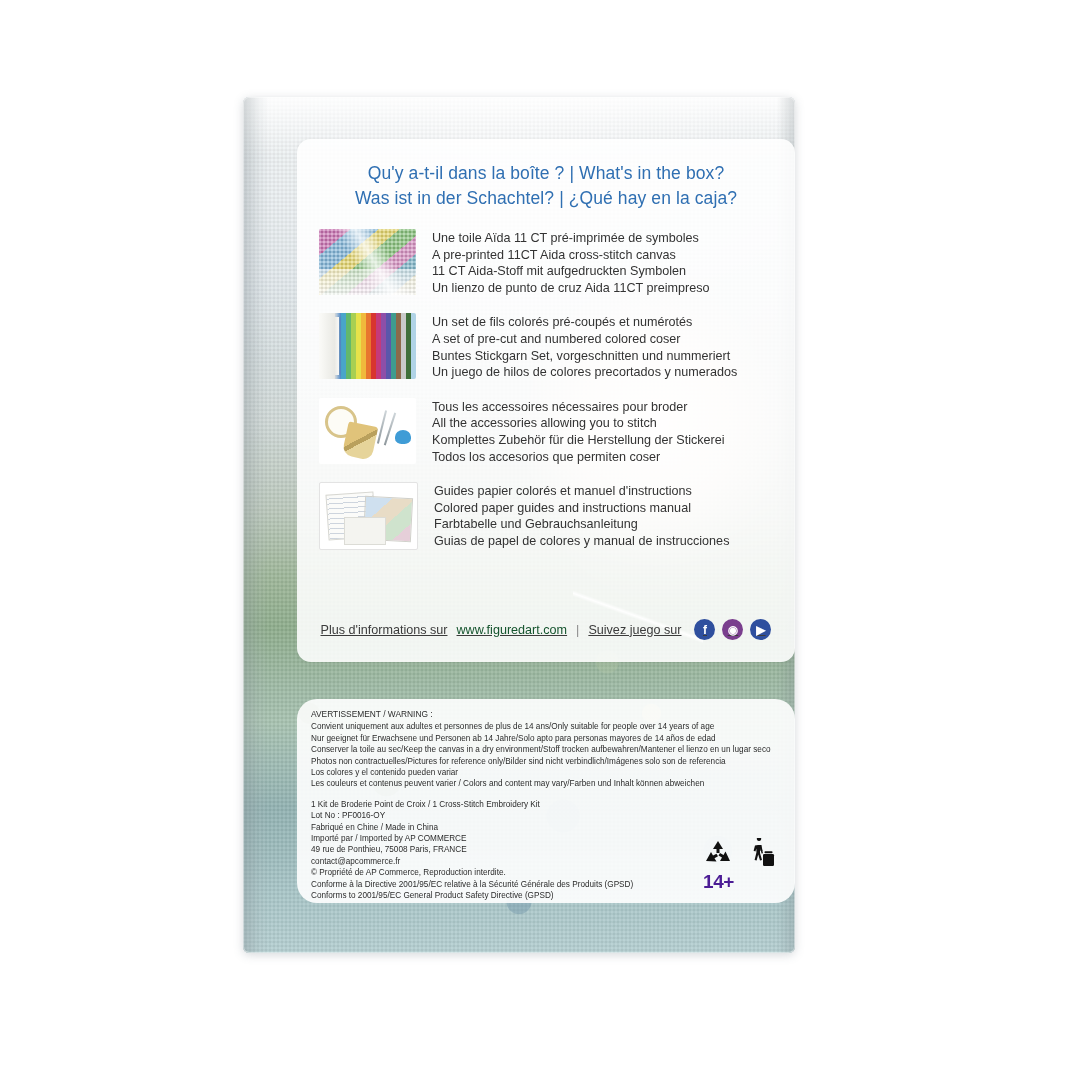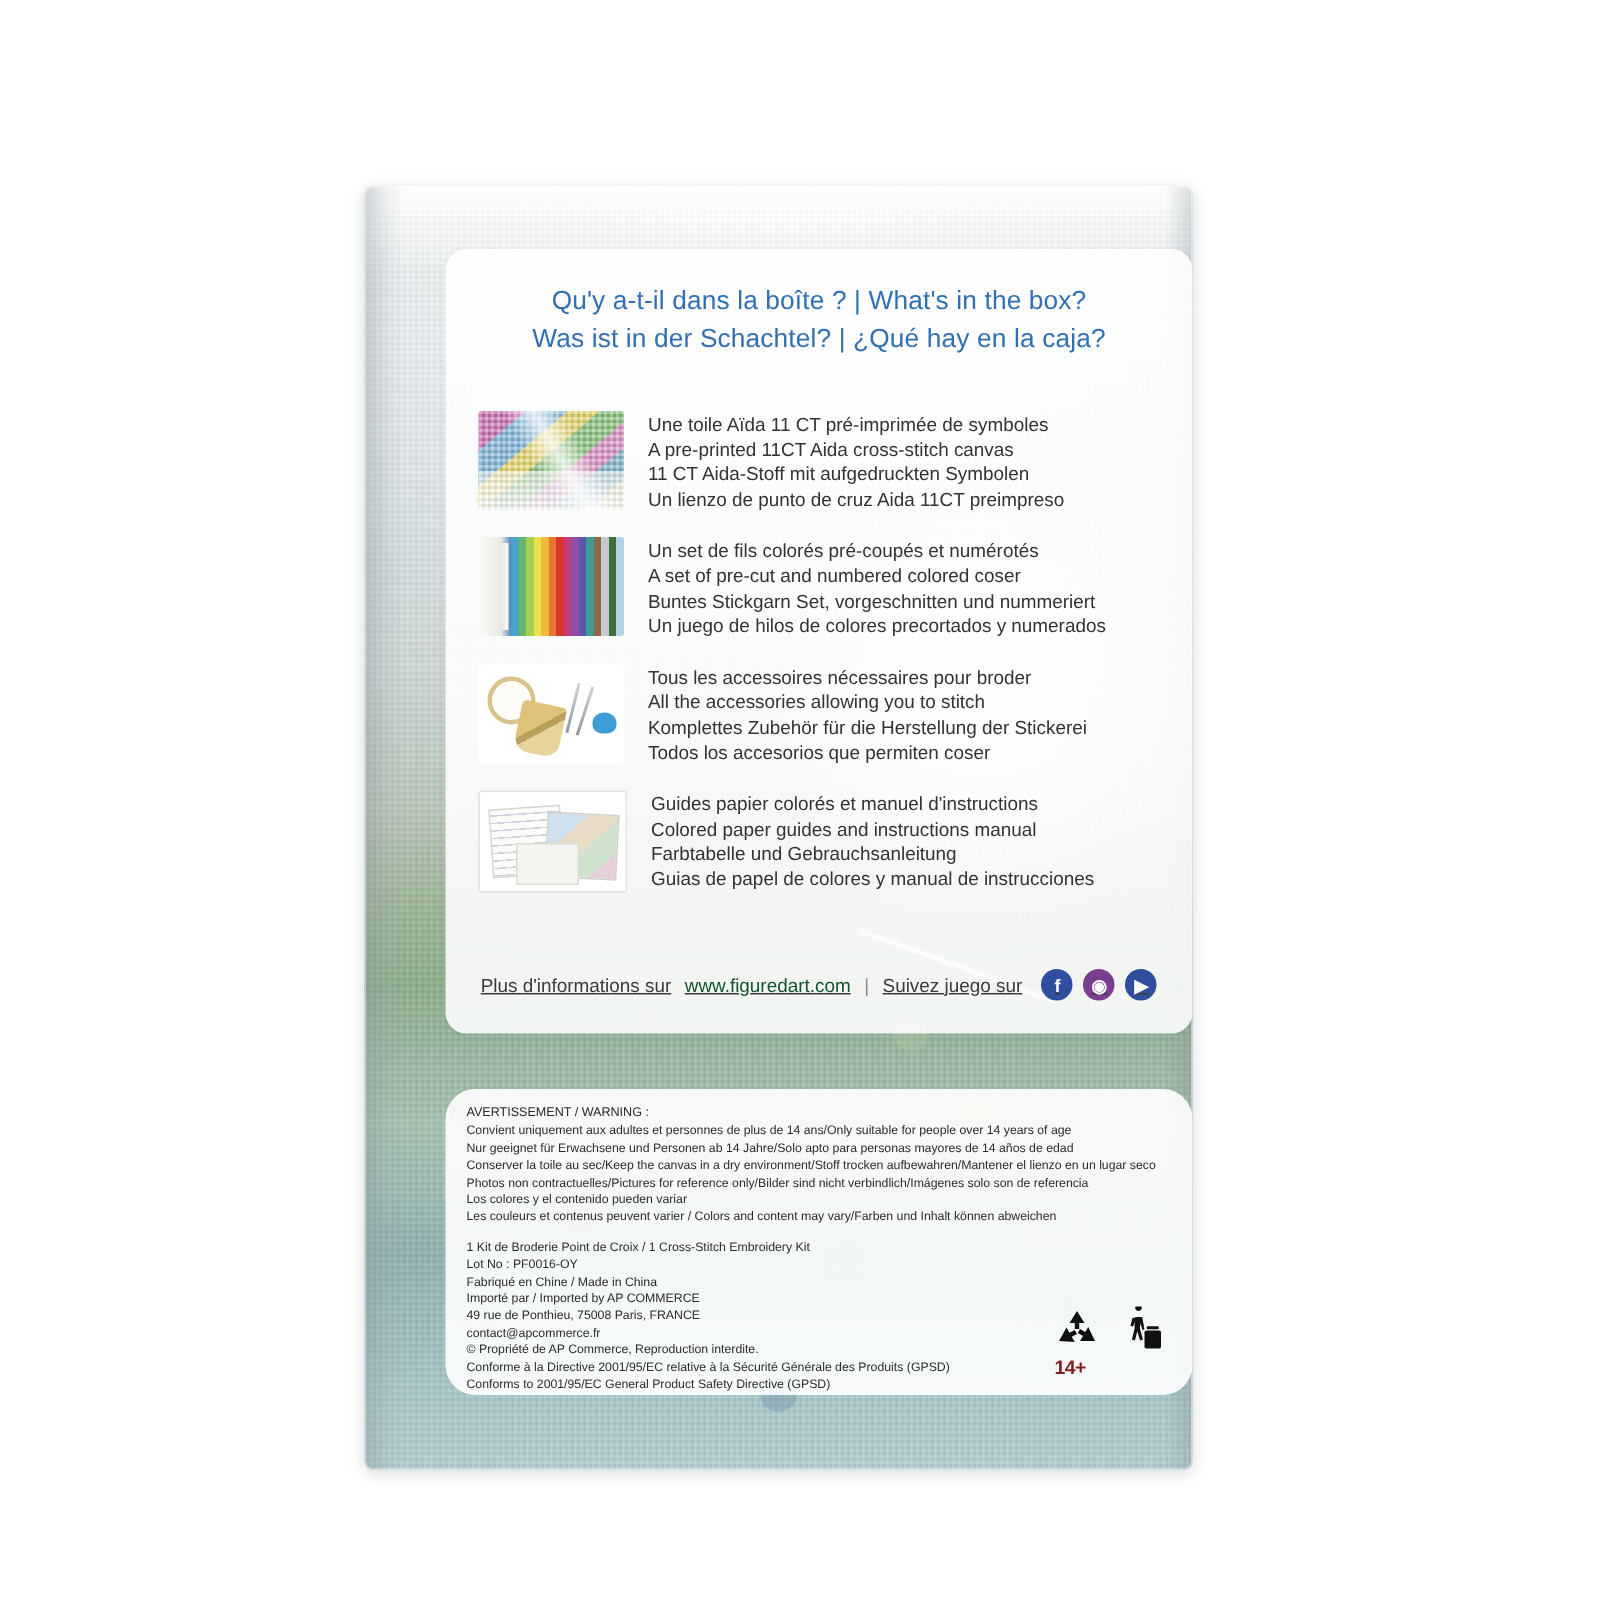--- a/index.html
+++ b/index.html
@@ -16,21 +16,21 @@
     position: relative;
     width: 1080px;
     height: 1080px;
     background: #ffffff;
   }
 
   
   .box {
     position: absolute;
     left: 243px;
-    top: 124px;
+    top: 97px;
     width: 552px;
     height: 856px;
     border-radius: 6px;
     overflow: hidden;
     box-shadow: 0 2px 10px rgba(120,130,140,0.30);
     background: #cfd9dd;
   }
 
   
   .box-photo {
@@ -127,21 +127,21 @@
     text-align: center;
     color: #2f6fb2;
     font-size: 17.5px;
     line-height: 25px;
     padding-top: 22px;
     letter-spacing: 0.1px;
   }
   .panel-title .line { display: block; white-space: nowrap; }
 
   .items {
-    margin-top: 36px;
+    margin-top: 18px;
     padding: 0 18px 0 22px;
   }
   .item {
     display: flex;
     align-items: flex-start;
     gap: 16px;
     margin-bottom: 17px;
   }
   .thumb {
     width: 97px;
@@ -303,23 +303,23 @@
   .legal .block2 { margin-top: 9px; }
   .legal-badges {
     position: absolute;
     right: 18px;
     bottom: 12px;
     display: flex;
     align-items: flex-end;
     gap: 14px;
   }
   .badge-age {
-    font-size: 13px;
+    font-size: 19px;
     font-weight: bold;
-    color: #7f1d1d;
+    color: #4c1d95;
     line-height: 1;
     letter-spacing: -0.4px;
   }
   .badge-row {
     display: flex;
     align-items: center;
     gap: 16px;
     margin-bottom: 4px;
   }
   .icon-svg { display: block; }

